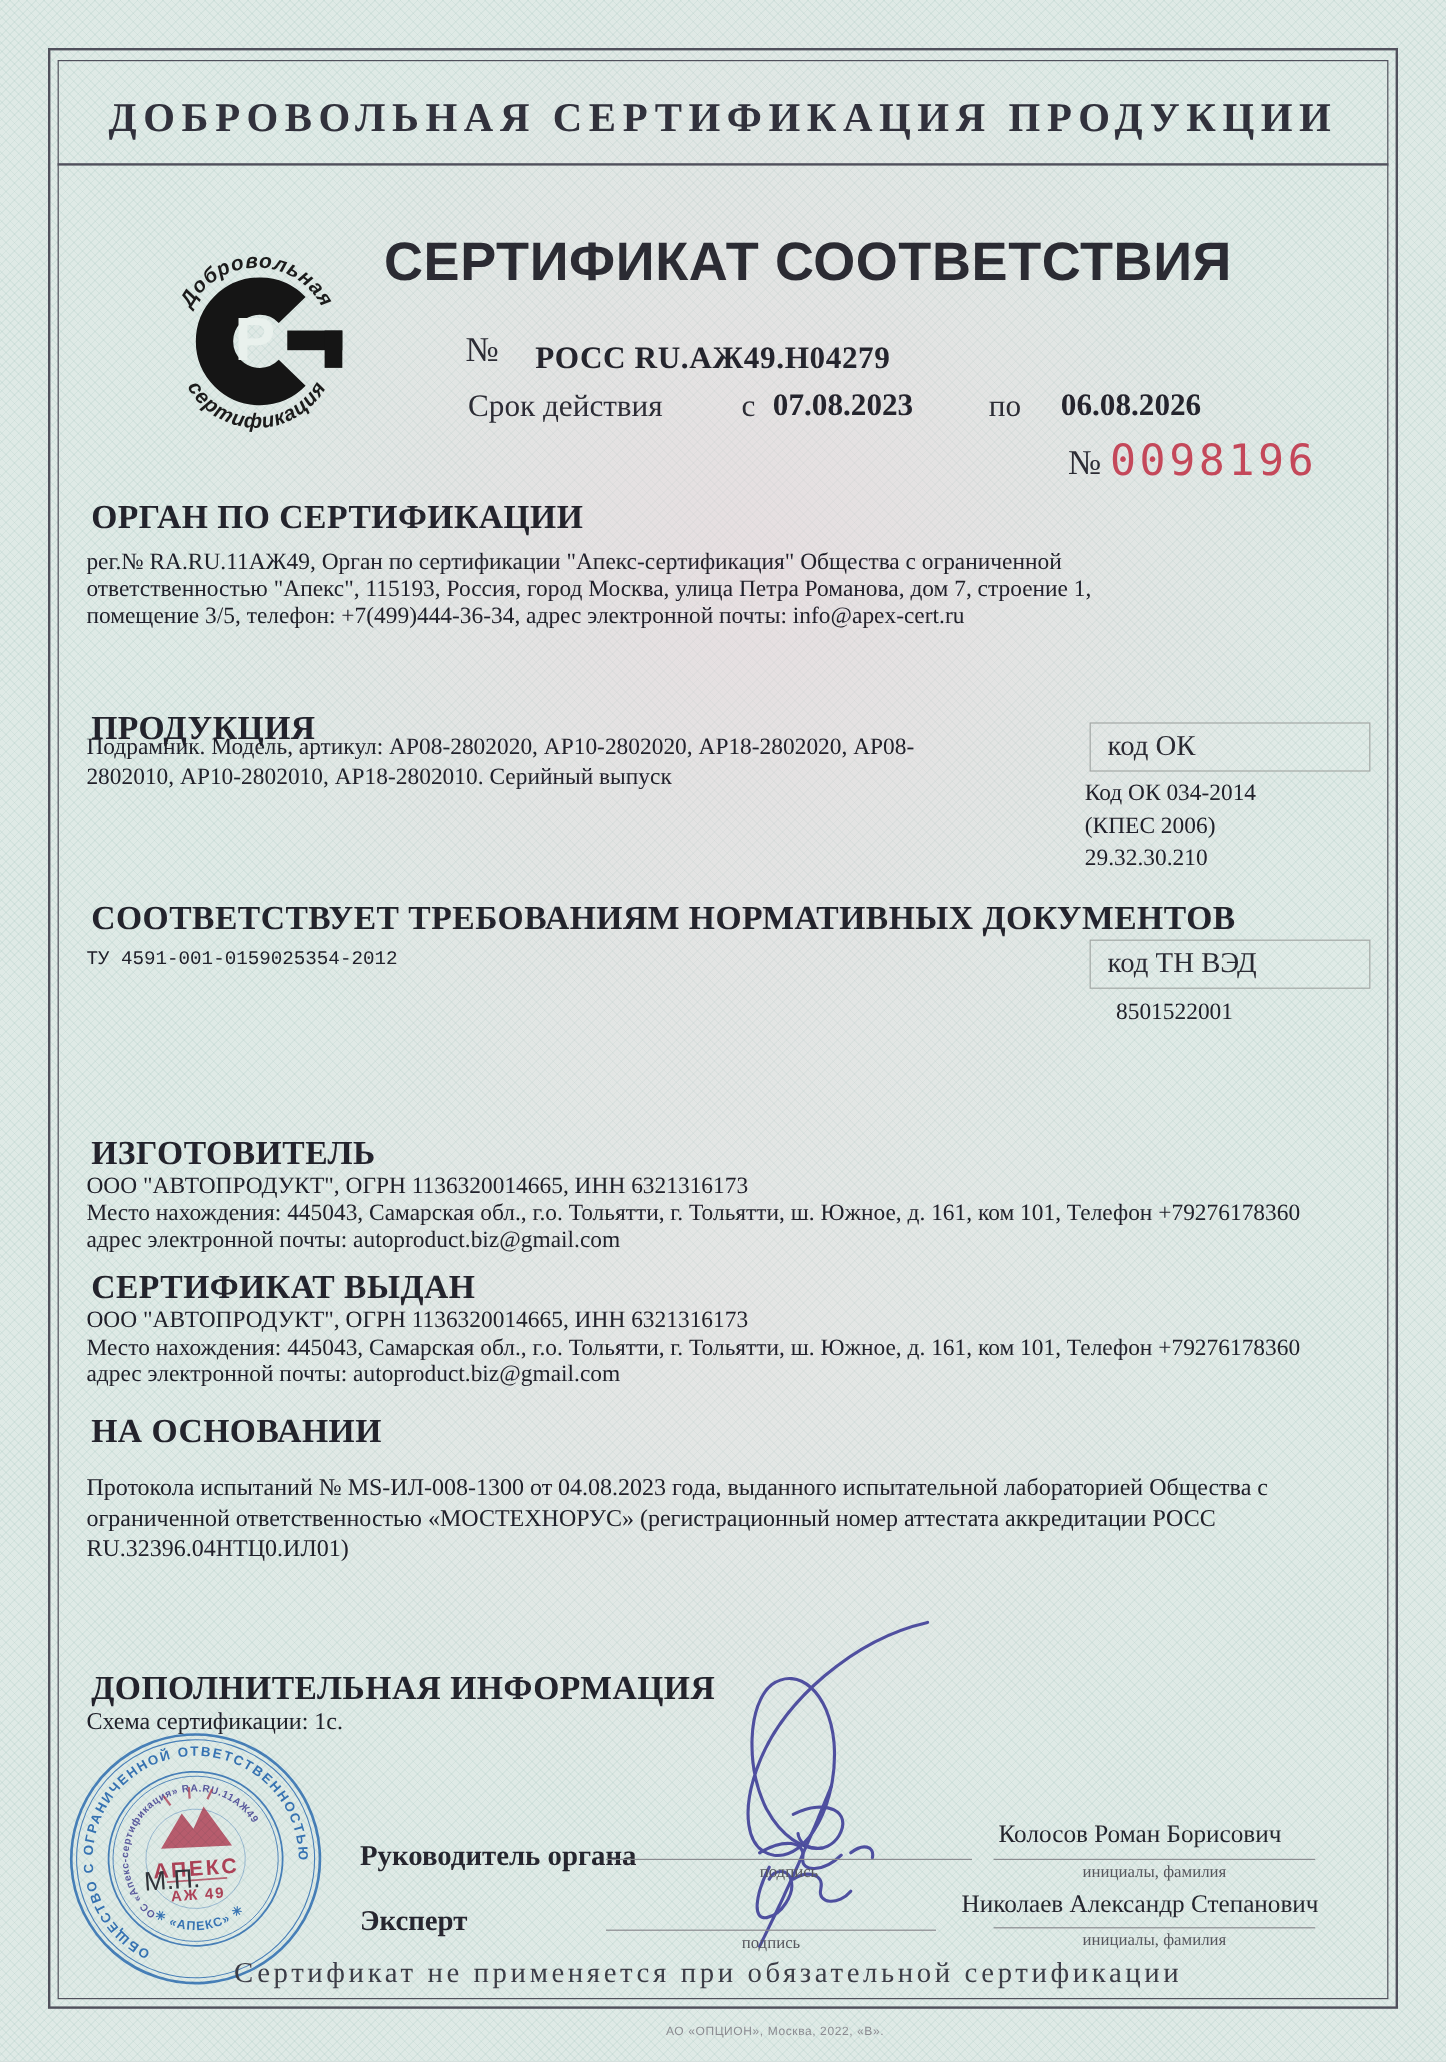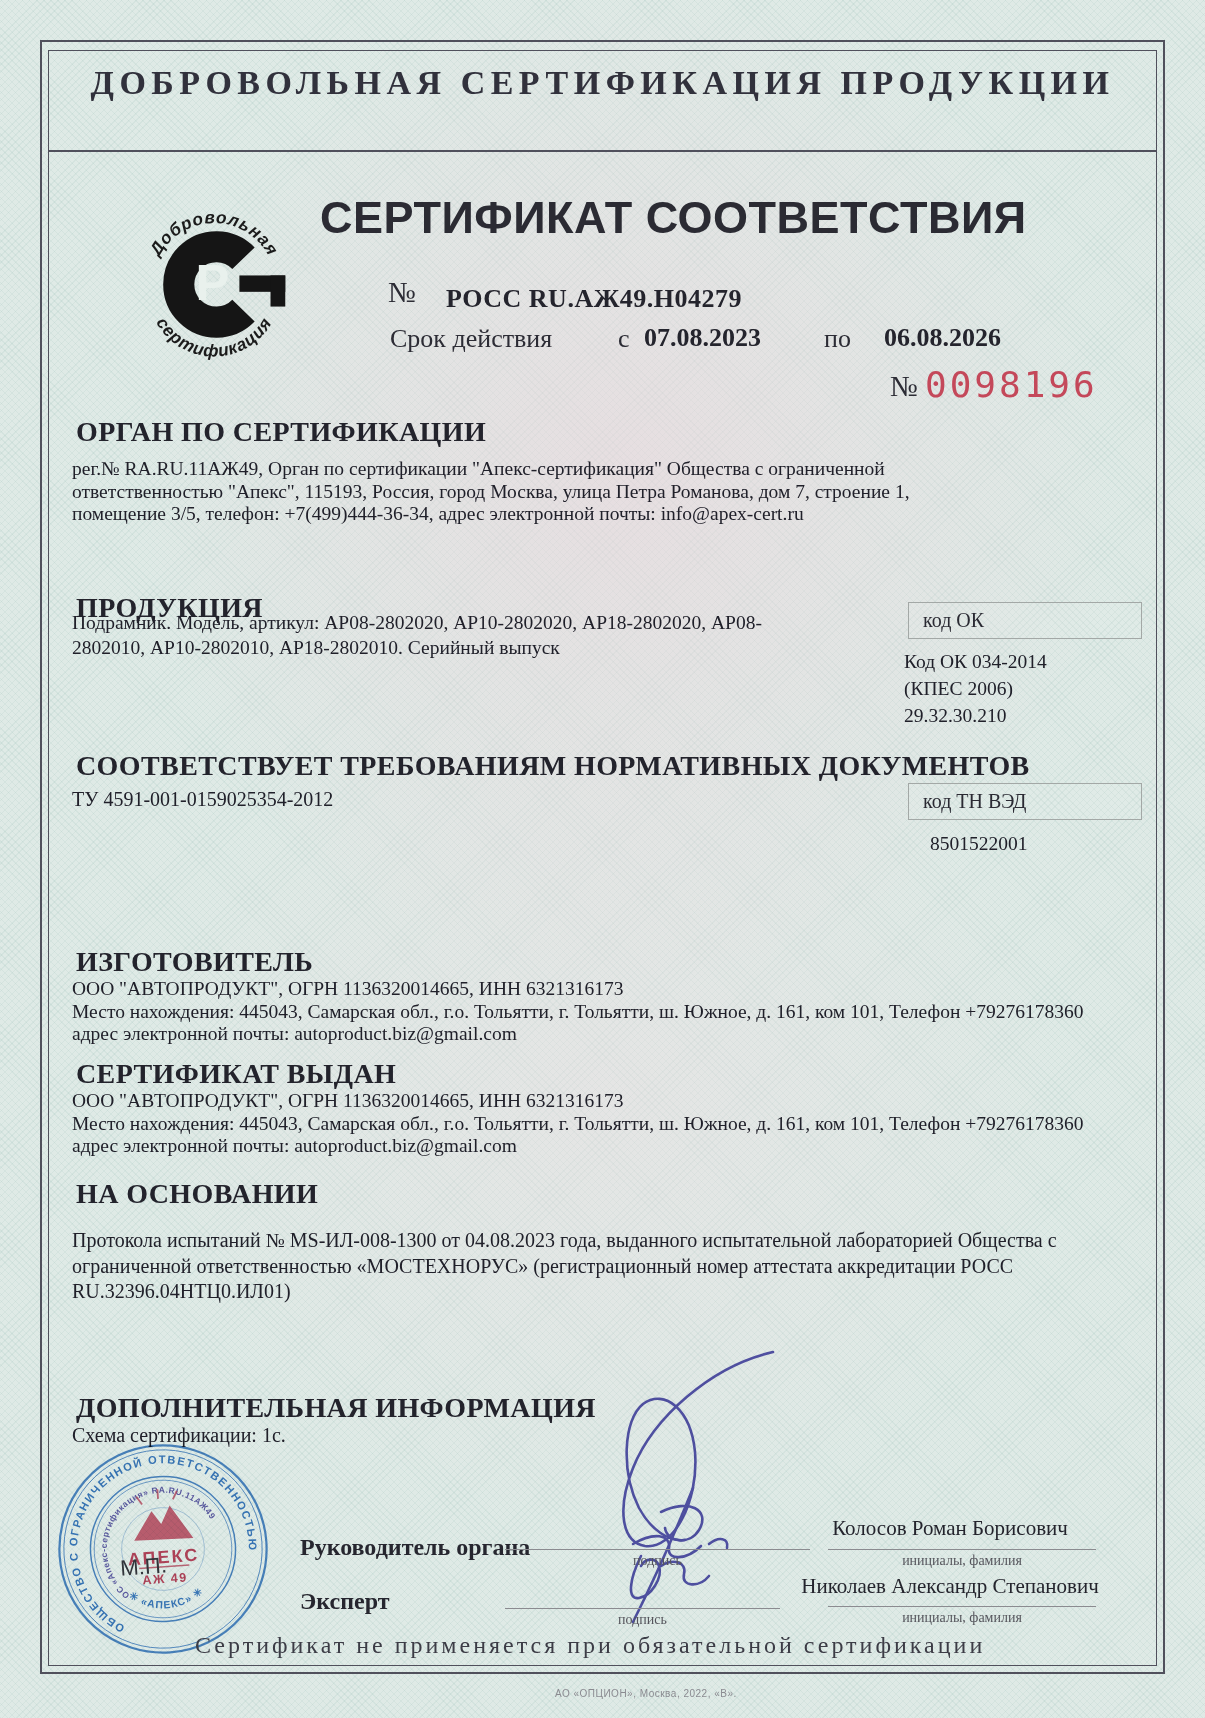--- a/index.html
+++ b/index.html
@@ -9,37 +9,37 @@
     background-color:#dfeae6;
     background-image:
       radial-gradient(ellipse 58% 42% at 52% 28%, rgba(236,214,221,0.60), rgba(236,214,221,0) 70%),
       radial-gradient(ellipse 55% 35% at 50% 64%, rgba(238,221,226,0.40), rgba(238,221,226,0) 70%),
       repeating-linear-gradient(45deg, rgba(116,168,158,0.10) 0 1px, rgba(0,0,0,0) 1px 5px),
       repeating-linear-gradient(-45deg, rgba(116,168,158,0.10) 0 1px, rgba(0,0,0,0) 1px 5px);
   }
   .frame-outer{position:absolute;left:40px;right:40px;top:40px;bottom:44px;border:2.5px solid #50505c;}
   .frame-inner{position:absolute;left:48px;right:48px;top:50px;bottom:52px;border:1.2px solid #50505c;}
   .header-band{
-    position:absolute;left:48px;right:48px;top:50px;height:102px;
+    position:absolute;left:48px;right:48px;top:50px;height:88px;
     border-bottom:2.5px solid #50505c;display:flex;justify-content:center;align-items:flex-start;
-    padding-top:14px;box-sizing:border-box;
+    padding-top:30px;box-sizing:border-box;
   }
   .banner{font-size:34px;font-weight:700;letter-spacing:5.5px;color:#31313c;}
   .abs{position:absolute;}
   .title{font-family:"Liberation Sans",sans-serif;font-weight:700;font-size:45px;color:#2b2b33;letter-spacing:0.5px;}
   .no-label{font-size:29px;color:#2c2c35;}
   .regno{font-size:26px;font-weight:700;color:#24242d;letter-spacing:0.5px;}
   .validity{font-size:26px;color:#2c2c35;}
   .validity b{font-weight:700;color:#24242d;}
   .serial{font-family:"DejaVu Sans Mono",monospace;font-size:36px;letter-spacing:3px;color:#c4485a;}
   .h{font-size:28px;font-weight:700;color:#23232c;letter-spacing:0.4px;}
   .bt{font-size:19.5px;line-height:22.5px;color:#20202a;}
   .p1{font-size:19.5px;line-height:22.5px;color:#20202a;}
   .codebox{border:1px solid #a3a8a6;background:rgba(255,255,255,0.06);}
-  .codebox .lbl{font-size:20px;color:#2a2a33;padding:6px 0 6px 14px;}
+  .codebox .lbl{font-size:24px;color:#2a2a33;padding:6px 0 6px 14px;}
   .codelines{font-size:19.5px;line-height:27px;color:#20202a;}
   .sig-line{border-top:1.5px solid #8b8b90;height:0;}
   .cap{font-size:14px;color:#55555c;text-align:center;}
   .role{font-size:24px;font-weight:700;color:#26262f;}
   .pname{font-size:21px;color:#24242d;text-align:center;}
   .footnote{font-size:24px;letter-spacing:3px;color:#3c3c46;}
   .tiny{font-family:"Liberation Sans",sans-serif;font-size:10px;color:#8a8a90;letter-spacing:0.5px;}
   .stamp{mix-blend-mode:multiply;opacity:0.93;transform:rotate(-4deg);}
   .sigs{mix-blend-mode:multiply;}
   svg text{font-family:"Liberation Sans",sans-serif;}
@@ -98,21 +98,21 @@
   <div class="abs codebox" style="left:908px;top:602px;width:232px;">
     <div class="lbl">код ОК</div>
   </div>
   <div class="abs codelines" style="left:904px;top:648px;">
     <div>Код ОК 034-2014</div>
     <div>(КПЕС 2006)</div>
     <div>29.32.30.210</div>
   </div>
 
   <div class="abs h" style="left:76px;top:750px;">СООТВЕТСТВУЕТ ТРЕБОВАНИЯМ НОРМАТИВНЫХ ДОКУМЕНТОВ</div>
-  <div class="abs p1" style="left:72px;top:788px;font-size:20px;">ТУ 4591-001-0159025354-2012</div>
+  <div class="abs p1" style="left:72px;top:788px;font-size:16px;font-family:Liberation Mono, monospace;">ТУ 4591-001-0159025354-2012</div>
 
   <div class="abs codebox" style="left:908px;top:783px;width:232px;">
     <div class="lbl">код ТН ВЭД</div>
   </div>
   <div class="abs codelines" style="left:930px;top:830px;">8501522001</div>
 
   <div class="abs h" style="left:76px;top:946px;">ИЗГОТОВИТЕЛЬ</div>
   <div class="abs bt" style="left:72px;top:978px;width:1060px;">
     <div>ООО "АВТОПРОДУКТ", ОГРН 1136320014665, ИНН 6321316173</div>
     <div>Место нахождения: 445043, Самарская обл., г.о. Тольятти, г. Тольятти, ш. Южное, д. 161, ком 101, Телефон +79276178360</div>

